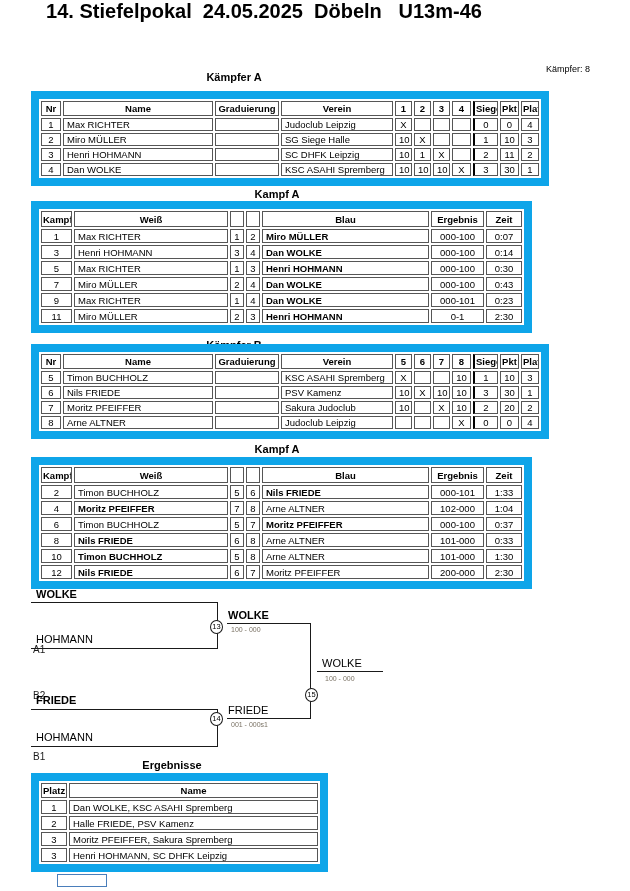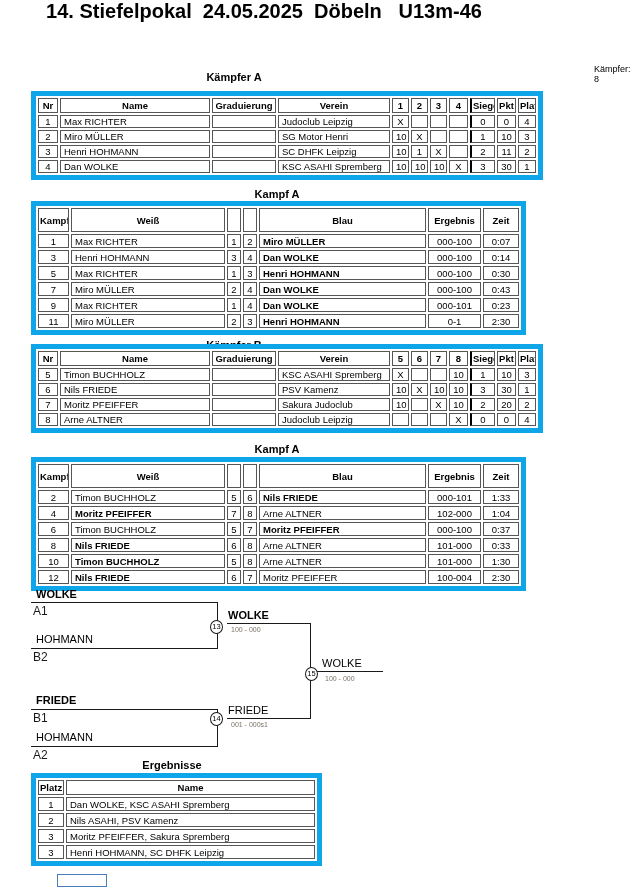--- a/index.html
+++ b/index.html
@@ -6,46 +6,46 @@
   html,body { background:#fff; }
   body {
     width:630px; height:891px; position:relative; overflow:hidden;
     font-family:"Liberation Sans","DejaVu Sans",sans-serif; color:#000;
   }
   .abs { position:absolute; }
   .page-title {
     left:0; top:42; width:528px; text-align:center;
     font-size:20px; font-weight:bold; white-space:pre;
   }
-  .fighters-count { left:546px; top:64px; font-size:9px;margin-left:48px; }
+  .fighters-count { left:546px; top:64px; font-size:9px; }
   .heading { position:absolute; font-weight:bold; font-size:11px; text-align:center; }
   table.sheet {
     border-collapse:separate; border-spacing:2px;
-    border:5px solid #0ea5e9; background:#fff; table-layout:fixed;
+    border:8px solid #0ea5e9; background:#fff; table-layout:fixed;
   }
   table.sheet th, table.sheet td {
     border:1px solid #565656; overflow:hidden; white-space:nowrap;
     font-size:9.5px; padding:0 3px; vertical-align:middle; line-height:11px;
   }
   table.sheet th { font-weight:bold; font-size:9.5px; text-align:center; padding:0 1px; }
   .pool th { height:15px; } .pool td { height:12px; }
-  .matches th { height:24px; } .matches td { height:14px; }
+  .matches th { height:16px; } .matches td { height:14px; }
   .results th { height:15px; } .results td { height:14px; }
   .ctr { text-align:center; }
   .thickL { border-left:2px solid #000 !important; }
   .b { font-weight:bold; }
   .hline { position:absolute; height:1px; background:#1a1a1a; }
   .vline { position:absolute; width:1px; background:#1a1a1a; }
   .circle {
     position:absolute; width:13px; height:14px; border:1px solid #1a1a1a;
     border-radius:50%; background:#fff; font-size:7.5px; line-height:11px;
     text-align:center; z-index:2;
   }
   .bname { position:absolute; font-size:11px; white-space:nowrap; }
-  .seed  { position:absolute; font-size:12px; color:#1a1a1a; }
+  .seed  { position:absolute; font-size:10px; color:#1a1a1a;margin-top:40px; }
   .score { position:absolute; font-size:7px; color:#7a7264; white-space:nowrap; }
   .footer-field {
     position:absolute; left:57px; top:874px; width:50px; height:13px;
     border:1px solid #4a7ebb; background:#fff;
   }
 </style>
 </head>
 <body>
 
 <div class="abs page-title">14. Stiefelpokal  24.05.2025  Döbeln   U13m-46</div>
@@ -94,21 +94,21 @@
         <td class="ctr"></td>
         <td class="ctr thickL">0</td>
         <td class="ctr">0</td>
         <td class="ctr">4</td>
       </tr>
 
       <tr>
         <td class="ctr">2</td>
         <td>Miro MÜLLER</td>
         <td></td>
-        <td>SG Motor Henri</td>
+        <td>SG Siege Halle</td>
         <td class="ctr">10</td>
         <td class="ctr">X</td>
         <td class="ctr"></td>
         <td class="ctr"></td>
         <td class="ctr thickL">1</td>
         <td class="ctr">10</td>
         <td class="ctr">3</td>
       </tr>
 
       <tr>
@@ -390,21 +390,21 @@
         <td class="ctr">101-000</td>
         <td class="ctr">1:30</td>
       </tr>
 
       <tr>
         <td class="ctr">12</td>
         <td class="b">Nils FRIEDE</td>
         <td class="ctr">6</td>
         <td class="ctr">7</td>
         <td>Moritz PFEIFFER</td>
-        <td class="ctr">100-004</td>
+        <td class="ctr">200-000</td>
         <td class="ctr">2:30</td>
       </tr>
     </tbody>
 </table>
 
 <div>
 
   <div class="bname b" style="left:36px;top:588px">WOLKE</div>
   <div class="hline" style="left:31px;top:602px;width:187px"></div>
   <div class="seed" style="left:33px;top:604px">A1</div>
@@ -427,21 +427,21 @@
   <div class="hline" style="left:31px;top:746px;width:187px"></div>
   <div class="seed" style="left:33px;top:748px">A2</div>
   <div class="vline" style="left:217px;top:709px;height:38px"></div>
 
   <div class="circle" style="left:210px;top:712px">14</div>
   <div class="bname" style="left:228px;top:704px">FRIEDE</div>
   <div class="hline" style="left:227px;top:718px;width:84px"></div>
   <div class="score" style="left:231px;top:721px">001 - 000s1</div>
 
   <div class="vline" style="left:310px;top:623px;height:96px"></div>
-  <div class="circle" style="left:305px;top:667px">15</div>
+  <div class="circle" style="left:305px;top:688px">15</div>
   <div class="bname" style="left:322px;top:657px">WOLKE</div>
   <div class="hline" style="left:317px;top:671px;width:66px"></div>
   <div class="score" style="left:325px;top:675px">100 - 000</div>
 </div>
 
 <div class="heading" style="left:0;top:759px;width:344px">Ergebnisse</div>
 <table class="sheet results abs" style="left:31px;top:773px;width:285px">
   <colgroup>
       <col style="width:26px">
       <col style="width:249px">
@@ -454,21 +454,21 @@
     </thead>
   <tbody>
 
       <tr>
         <td class="ctr">1</td>
         <td>Dan WOLKE, KSC ASAHI Spremberg</td>
       </tr>
 
       <tr>
         <td class="ctr">2</td>
-        <td>Nils ASAHI, PSV Kamenz</td>
+        <td>Halle FRIEDE, PSV Kamenz</td>
       </tr>
 
       <tr>
         <td class="ctr">3</td>
         <td>Moritz PFEIFFER, Sakura Spremberg</td>
       </tr>
 
       <tr>
         <td class="ctr">3</td>
         <td>Henri HOHMANN, SC DHFK Leipzig</td>

